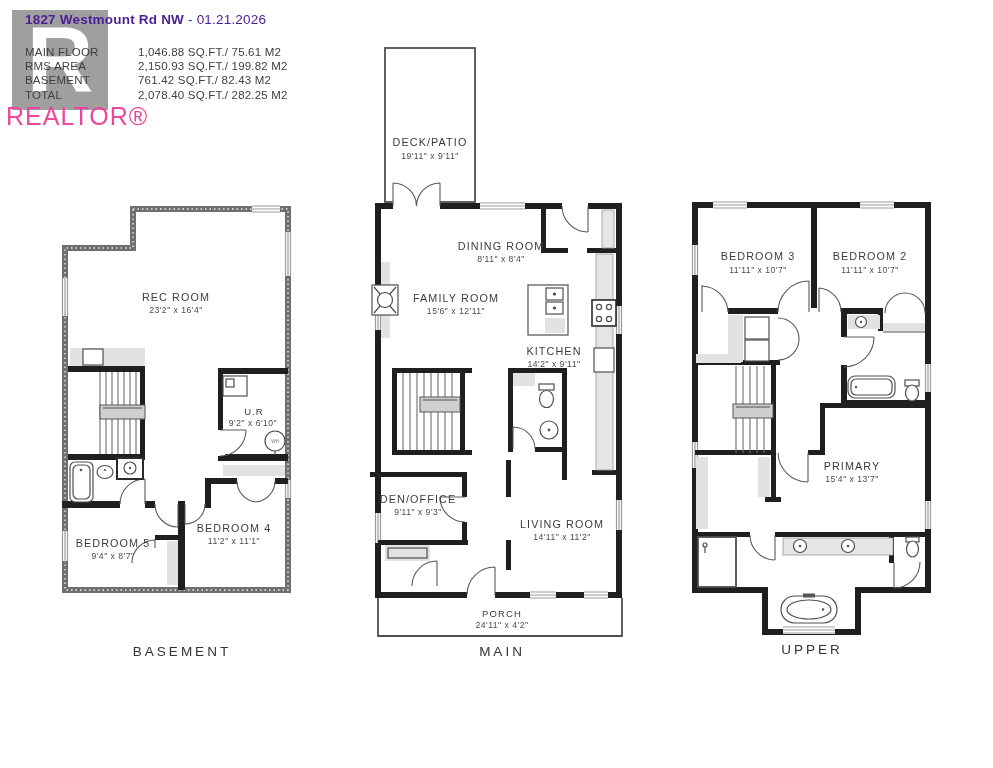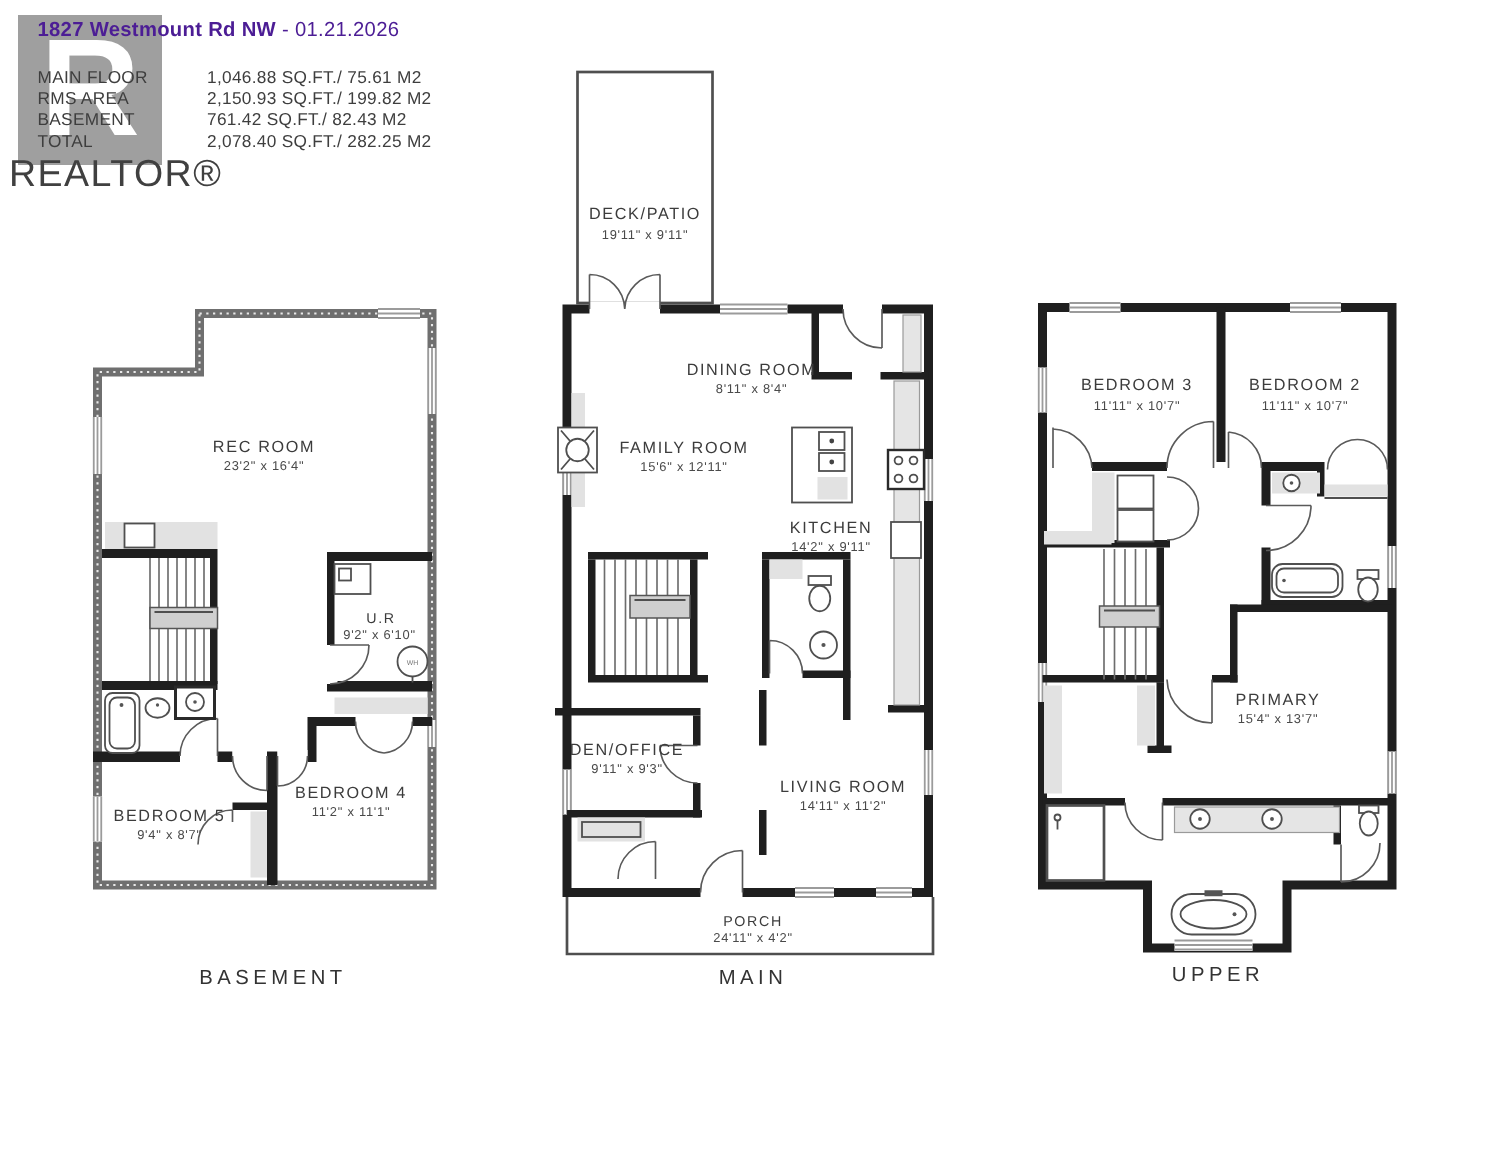--- a/index.html
+++ b/index.html
@@ -1,21 +1,21 @@
 <!DOCTYPE html>
 <html><head>
 <meta charset="utf-8">
 <style>
   html,body{margin:0;padding:0;background:#fff;}
   #page{position:relative;width:993px;height:768px;background:#ffffff;overflow:hidden;
         font-family:"Liberation Sans",sans-serif;}
   
   #wm-logo{position:absolute;left:12px;top:10px;width:96px;height:100px;background:#9f9f9f;
            color:#ffffff;font-weight:700;font-size:92px;line-height:98px;text-align:center;z-index:0;}
-  #wm-brand{position:absolute;left:6px;top:102px;width:140px;color:#404040;font-size:25px;
+  #wm-brand{position:absolute;left:6px;top:102px;width:140px;color:#ec4899;font-size:25px;
             letter-spacing:1px;z-index:0;}
   #hdr{position:absolute;left:25px;top:12px;z-index:1;color:#3e3e3e;}
   #hdr .addr{font-size:13.5px;color:#4c1d95;letter-spacing:.2px;}
   #hdr .addr b{font-weight:700;}
   #hdr .areas{margin-top:18px;font-size:11.5px;letter-spacing:.2px;}
   #hdr .arow{display:flex;line-height:14.2px;}
   #hdr .alab{width:113px;}
   
   .plan{position:absolute;}
   .wall{fill:#1f1f1f;}

